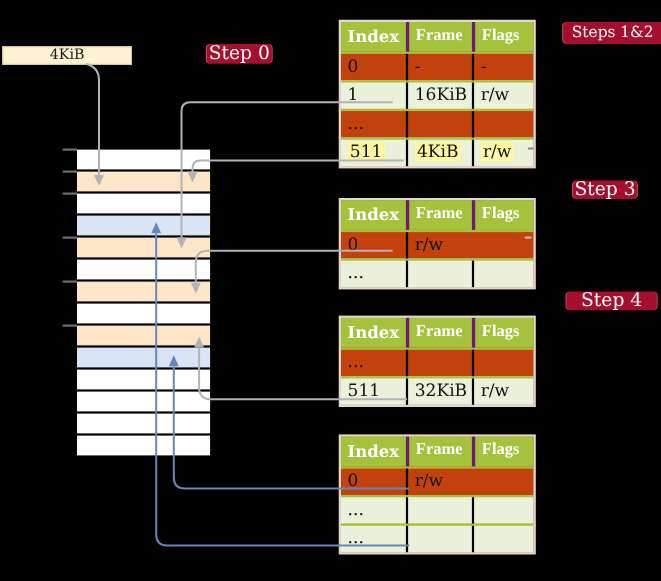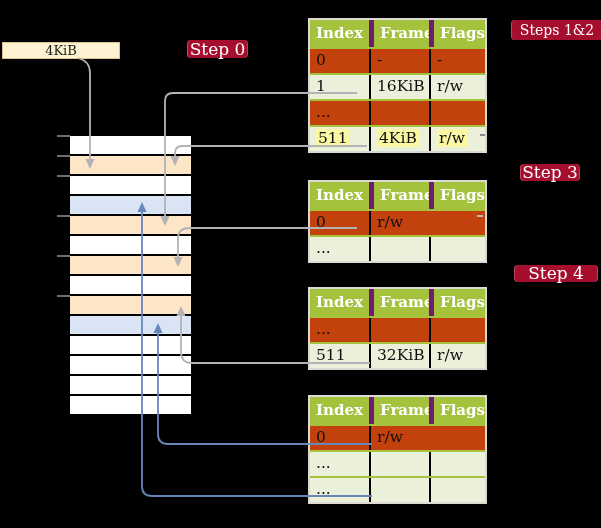--- a/index.html
+++ b/index.html
@@ -27,21 +27,21 @@
   .memcol{position:absolute;left:70px;top:136px;width:121px;}
   .mrow{height:18px;margin-bottom:2px;}
   .mem-white{background:#ffffff;}
   .mem-orange{background:#fde5c8;}
   .mem-blue{background:#d9e4f4;}
   .tick{position:absolute;left:57px;width:13px;height:2px;background:#6e6e6e;}
   
   .ptable{position:absolute;left:308px;width:175px;border:2px solid #dadad2;background:#c2410c;}
   .thead{display:flex;height:27px;background:#a4c23c;}
   .th{box-sizing:border-box;font-weight:bold;font-size:15px;color:#fff;padding:4px 0 0 6px;}
-  .th+.th{border-left:5px solid #701a75;}
+  .th+.th{border-left:3px solid #701a75;font-family:Liberation Serif, serif;}
   .c1{width:59px;} .c2{width:60px;} .c3{flex:1;}
   .trow{display:flex;height:26px;border-top:2px solid #a4c23c;box-sizing:border-box;}
   .td{box-sizing:border-box;font-size:15.5px;color:#101010;padding:2px 0 0 6px;overflow:hidden;white-space:nowrap;}
   .td+.td{border-left:2px solid #000;}
   .bg-g{background:#eaf0d9;}
   .hl{background:#fbf7a3;padding:0 2px;}
   
   .overlay{position:absolute;left:0;top:0;z-index:10;pointer-events:none;}
   .dash{position:absolute;height:2px;}
 </style>

